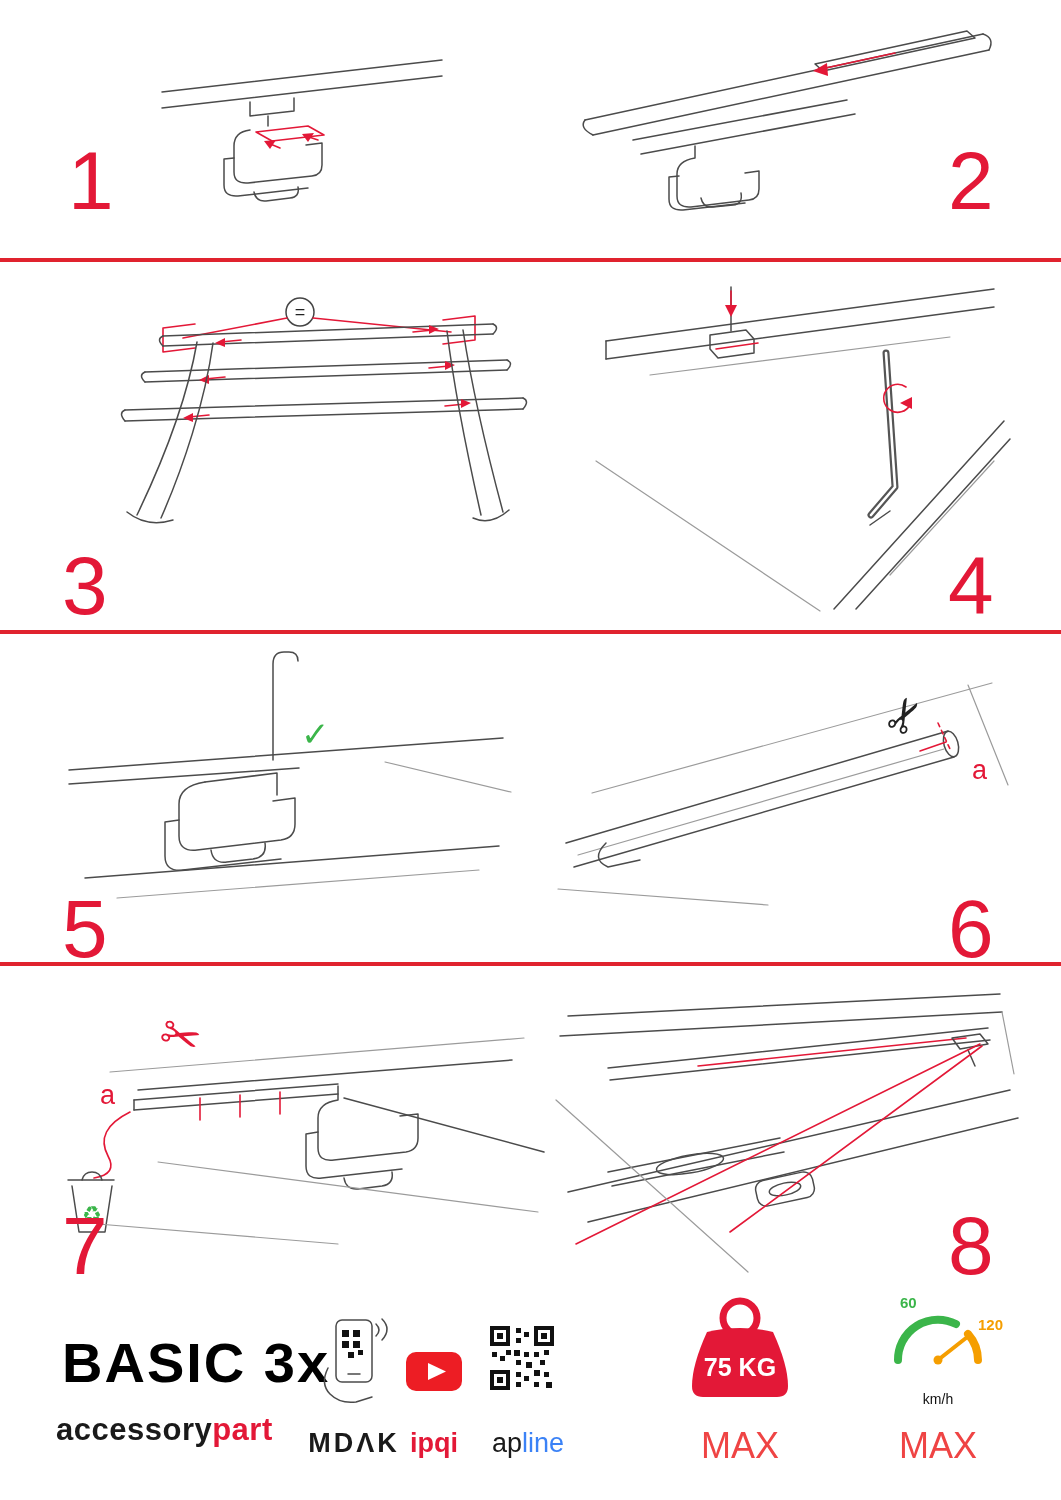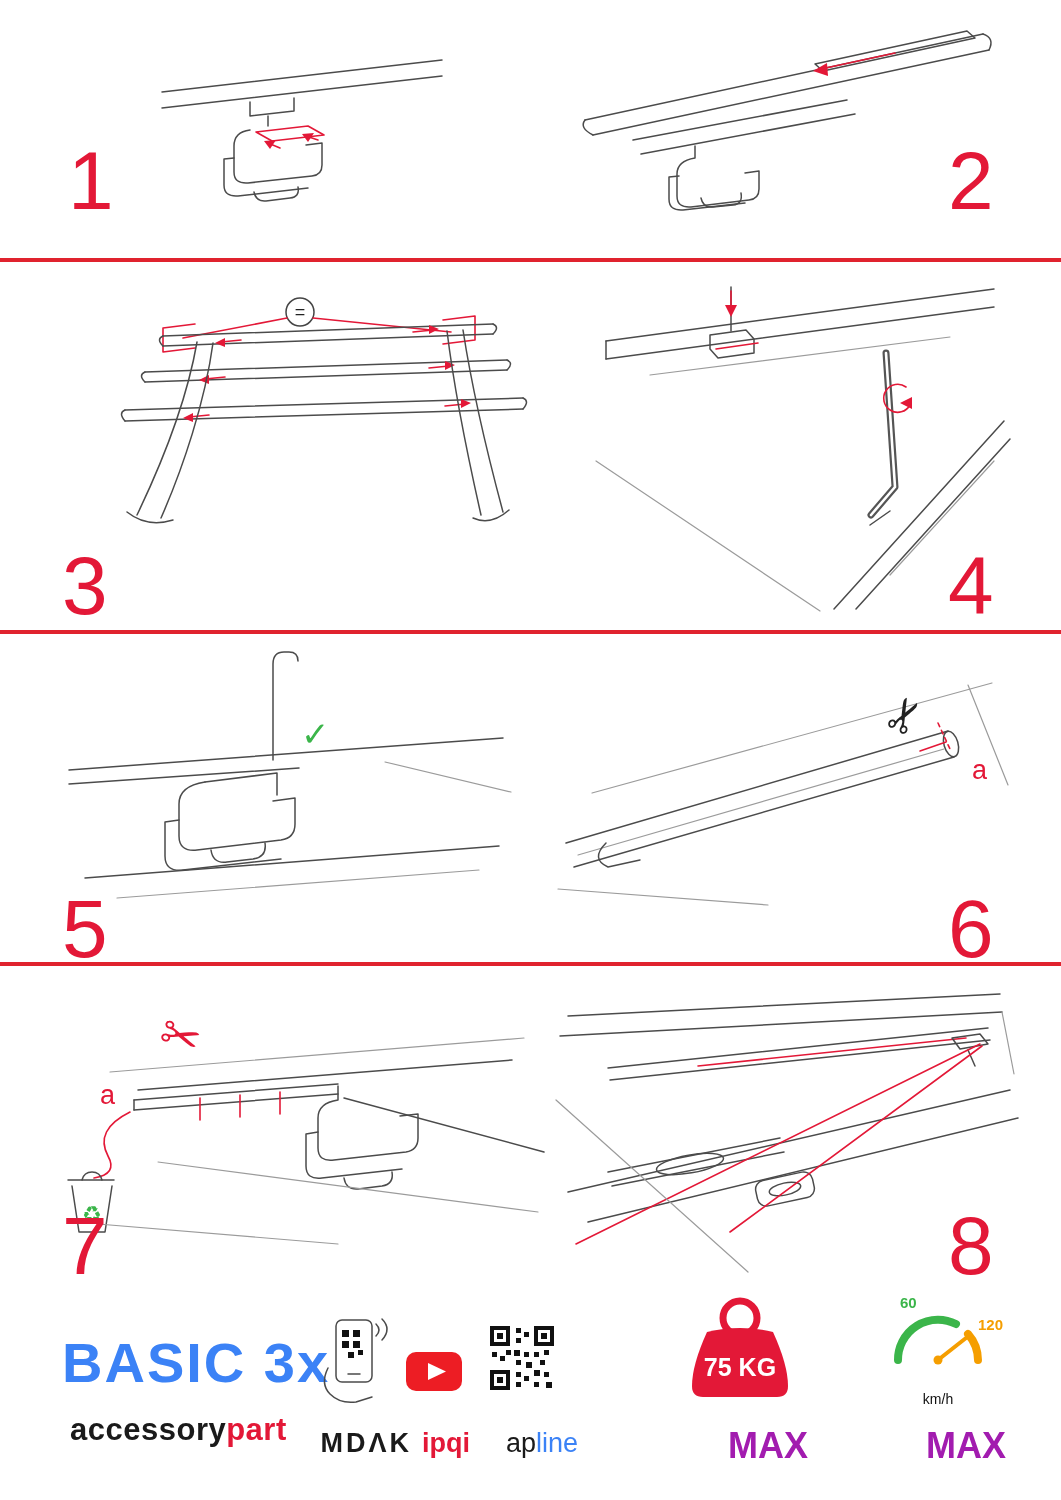--- a/index.html
+++ b/index.html
@@ -9,25 +9,25 @@
   .abs{position:absolute}
   .step-num{position:absolute;color:#e31837;font-size:82px;line-height:1;font-family:"Liberation Sans",sans-serif;font-weight:400}
   .divider{position:absolute;left:0;width:1061px;height:4px;background:#e0232e}
   svg{overflow:visible;display:block}
   .ln{stroke:#4b4b4b;fill:none;stroke-width:1.5;stroke-linecap:round;stroke-linejoin:round}
   .ln2{stroke:#9b9b9b;fill:none;stroke-width:1.2;stroke-linecap:round;stroke-linejoin:round}
   .red{stroke:#e31837;fill:none;stroke-width:1.6;stroke-linecap:round;stroke-linejoin:round}
   .redf{fill:#e31837;stroke:none}
   text{font-family:"Liberation Sans",sans-serif}
   .glyph{font-family:"DejaVu Sans",sans-serif}
-  .logo{position:absolute;left:62px;top:1330px;font-size:56px;font-weight:bold;letter-spacing:2px;color:#3b82f6}
-  .brand{position:absolute;left:70px;top:1412px;font-size:31px;font-weight:bold;letter-spacing:0.5px}
+  .logo{position:absolute;left:62px;top:1330px;font-size:56px;font-weight:bold;letter-spacing:2px;color:#000000}
+  .brand{position:absolute;left:56px;top:1412px;font-size:31px;font-weight:bold;letter-spacing:0.5px}
   .brand .p2{color:#e31837}
-  .app-label{position:absolute;top:1428px;font-size:27px;font-weight:bold;text-align:right}
-  .max-label{position:absolute;top:1425px;width:136px;text-align:right;font-size:36px;font-weight:bold;color:#a21caf}
+  .app-label{position:absolute;top:1428px;font-size:27px;font-weight:bold;text-align:center}
+  .max-label{position:absolute;top:1425px;width:136px;text-align:center;font-size:36px;font-weight:normal;color:#ef4444}
 </style>
 </head>
 <body>
 
 <div class="page">
 
   <svg class="abs" style="left:150px;top:40px" width="300" height="195" viewBox="0 0 300 195">
     <path class="ln" d="M12 52 L292 20"></path>
     <path class="ln" d="M12 68 L292 36"></path>
     <path class="ln" d="M100 62 l0 14 44 -5 0 -13"></path>

